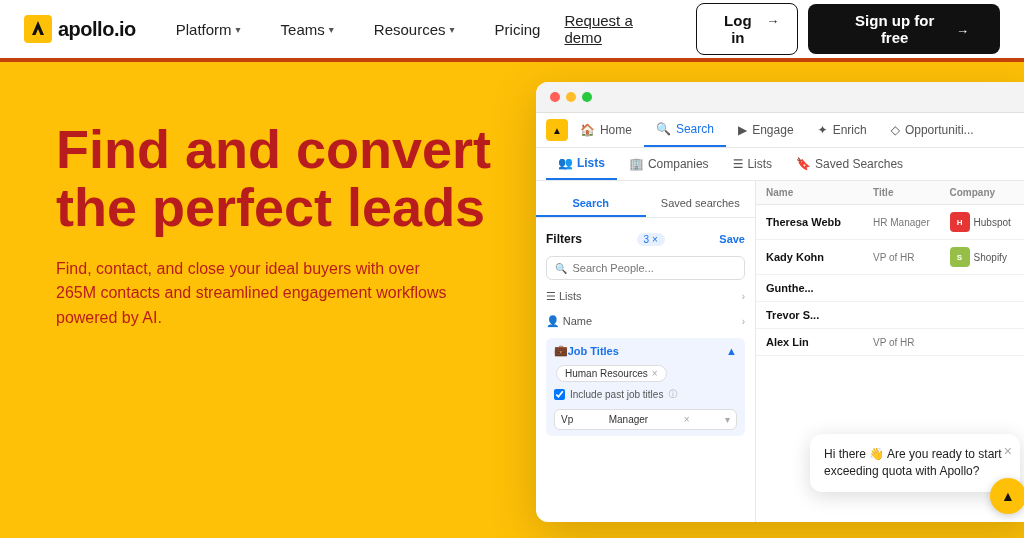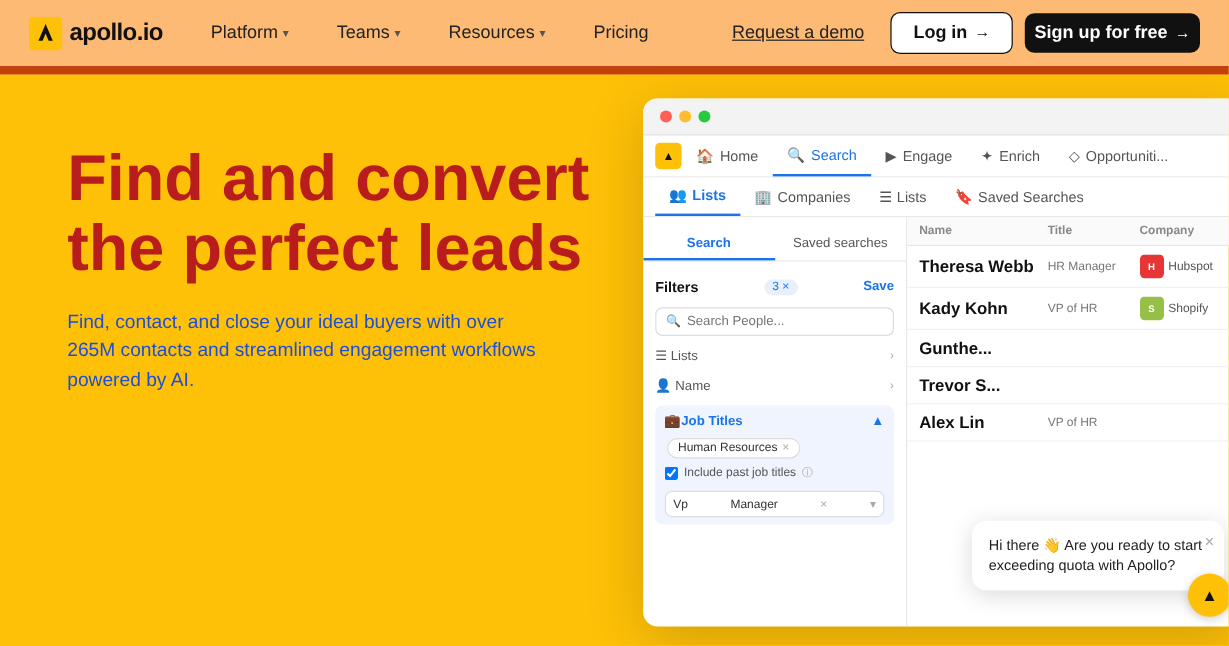--- a/index.html
+++ b/index.html
@@ -1,21 +1,21 @@
 <!DOCTYPE html>
 <html><head>
   <meta charset="utf-8">
   <style>
     * { margin: 0; padding: 0; box-sizing: border-box; }
     body { font-family: -apple-system, BlinkMacSystemFont, 'Segoe UI', sans-serif; background: #FFC107; width: 1024px; height: 538px; overflow: hidden; }
 
     
     nav {
-      display: flex; align-items: center; background: #fdba74;
-      padding: 0 24px; height: 62px; border-bottom: 7px solid #c2410c;
+      display: flex; align-items: center; background: #ffffff;
+      padding: 0 24px; height: 62px; border-bottom: 4px solid #c2410c;
       position: relative; z-index: 10;
     }
     .nav-logo { display: flex; align-items: center; gap: 6px; margin-right: 28px; }
     .nav-logo-text { font-size: 20px; font-weight: 700; color: #111; letter-spacing: -0.5px; }
     .nav-logo-icon { width: 28px; height: 28px; }
     .nav-links { display: flex; align-items: center; gap: 16px; flex: 1; }
     .nav-link {
       display: flex; align-items: center; gap: 4px;
       padding: 6px 12px; font-size: 15px; color: #222; cursor: pointer;
       border-radius: 6px; font-weight: 500;
@@ -25,33 +25,33 @@
     .nav-demo { font-size: 15px; color: #222; font-weight: 500; padding: 8px 12px; cursor: pointer; text-decoration: underline; }
     .btn-login {
       display: flex; align-items: flex-start; gap: 6px;
       border: 1.5px solid #111; border-radius: 8px;
       padding: 8px 18px; font-size: 15px; font-weight: 600;
       color: #111; cursor: pointer; background: #fff;
     }
     .btn-signup {
       display: flex; align-items: center; gap: 6px;
       background: #111; border-radius: 8px;
-      padding: 8px 8px; font-size: 15px; font-weight: 600;
+      padding: 8px 31px; font-size: 15px; font-weight: 600;
       color: #fff; cursor: pointer; border: none;
     }
 
     
     .hero {
       background: #FFC107; display: flex; align-items: flex-start;
       padding: 48px 56px 0 56px; height: calc(538px - 62px);
       position: relative; overflow: hidden;
     }
     .hero-left { flex: 1; padding-top: 10px; max-width: 480px; }
     .hero-title { font-size: 54px; font-weight: 800; color: #b91c1c; line-height: 1.08; margin-bottom: 20px; }
-    .hero-desc { font-size: 16px; color: #1d4ed8; line-height: 1.55; max-width: 400px; }
+    .hero-desc { font-size: 16px; color: #b91c1c; line-height: 1.55; max-width: 400px; }
 
     
     .hero-right {
       position: absolute; right: -12px; top: 20px;
       width: 500px; height: 440px;
     }
     .app-window {
       background: #fff; border-radius: 12px;
       box-shadow: 0 12px 48px rgba(0,0,0,0.18);
       overflow: hidden; width: 100%; height: 100%;
@@ -157,21 +157,21 @@
       background: #fafafa;
     }
     .th { font-size: 10px; color: #888; font-weight: 600; flex: 1; }
     .th:first-child { flex: 1.4; }
     .table-row {
       display: flex; align-items: center; padding: 7px 10px;
       border-bottom: 1px solid #f0f0f0; position: relative;
     }
     .td { font-size: 11px; color: #333; flex: 1; overflow: hidden; white-space: nowrap; }
     .td:first-child { flex: 1.4; }
-    .td-name { font-weight: 600; color: #111; font-size: 14px; }
+    .td-name { font-weight: 600; color: #111; font-size: 11px; }
     .td-role { font-size: 10px; color: #777; }
     .company-logo {
       width: 20px; height: 20px; border-radius: 4px; background: #e63535;
       display: inline-flex; align-items: center; justify-content: center;
       font-size: 8px; color: #fff; font-weight: 800; margin-right: 4px;
     }
     .company-logo.shopify { background: #96bf48; }
 
     
     .chat-bubble {

